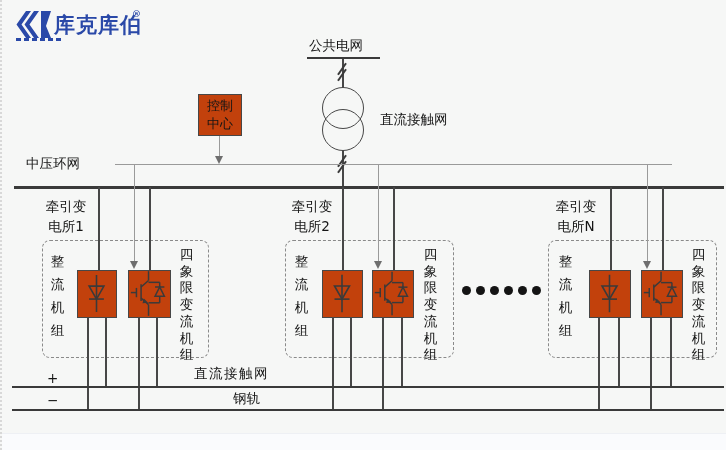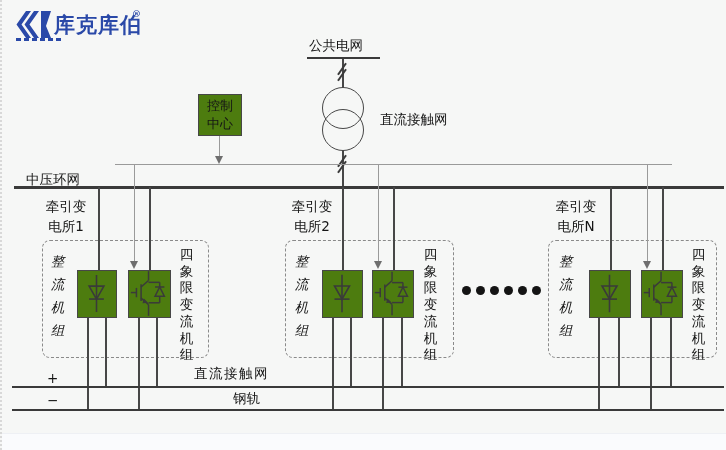--- a/index.html
+++ b/index.html
@@ -8,24 +8,24 @@
     font-family:"DejaVu Sans",sans-serif;color:#151515;overflow:hidden;
     border-left:2px dotted #d8d8d8;box-sizing:border-box;
   }
   .abs{position:absolute;}
   .hline{position:absolute;background:#3a3a3a;}
   .vline{position:absolute;background:#474747;width:2px;}
   .vline-gray{position:absolute;background:#9a9a9a;width:1px;}
   .label{position:absolute;font-size:13.5px;line-height:1.2;white-space:pre-line;}
   .label.center{text-align:center;}
   .vtext{position:absolute;width:17px;word-break:break-all;text-align:center;font-size:13.5px;}
-  .vtext.rect{line-height:1.7;font-style:italic;}
+  .vtext.rect{line-height:1.7;}
   .vtext.fourq{line-height:1.24;}
   .dashedbox{position:absolute;border:1.6px dashed #8a8a8a;border-radius:8px;background:transparent;}
-  .compbox{position:absolute;border:1.6px solid #474747;background:#4d7c0f;box-sizing:border-box;}
+  .compbox{position:absolute;border:1.6px solid #474747;background:#c2410c;box-sizing:border-box;}
   .circle{position:absolute;width:42px;height:42px;border:1.8px solid #474747;border-radius:50%;background:transparent;box-sizing:border-box;}
   .arrow-down{position:absolute;width:0;height:0;border-left:4.5px solid transparent;border-right:4.5px solid transparent;border-top:8px solid #6e6e6e;}
   .slash{position:absolute;width:14px;height:2px;background:#3a3a3a;transform:rotate(-55deg);}
   .dots{position:absolute;display:flex;gap:5px;align-items:center;}
   .dots span{width:9px;height:9px;border-radius:50%;background:#141414;display:block;}
   .brand-text{position:absolute;font-size:21px;font-weight:bold;letter-spacing:1px;}
   .brand-reg{position:absolute;font-size:9px;font-weight:bold;}
   .tagline{position:absolute;width:46px;height:3px;
     background:repeating-linear-gradient(90deg,#2a49a8 0 5px,transparent 5px 8px);}
   .bottomstrip{position:absolute;left:0;right:0;bottom:0;height:16px;background:#fafbfd;border-top:1px solid #eef0f4;}
@@ -66,21 +66,21 @@
   <div class="slash" style="left:333px;top:160px;"></div>
   <div class="slash" style="left:333px;top:166px;"></div>
 
   <div class="compbox" style="left:196px;top:94px;width:44px;height:42px;display:flex;align-items:center;justify-content:center;">
     <div class="label center" style="position:static;font-size:13px;line-height:1.4;">控制
 中心</div>
   </div>
   <div class="vline-gray" style="left:217px;top:136px;height:21px;"></div>
   <div class="arrow-down" style="left:213px;top:156px;"></div>
 
-  <div class="label" style="left:24px;top:171px;">中压环网</div>
+  <div class="label" style="left:24px;top:155px;">中压环网</div>
   <div class="hline" style="left:113px;top:164px;width:557px;height:1px;background:#9a9a9a;"></div>
   <div class="hline" style="left:12px;top:186px;width:710px;height:3px;"></div>
 
   <div class="label center" style="left:34px;top:196px;width:60px;line-height:1.5;">牵引变
 电所1</div>
   <div class="dashedbox" style="left:40px;top:240px;width:165px;height:116px;"></div>
   <div class="vtext rect" style="left:47px;top:250px;">整流机组</div>
   <div class="vtext fourq" style="left:176px;top:246px;">四象限变流机组</div>
 
   <div class="vline" style="left:96px;top:187px;height:83px;"></div>

